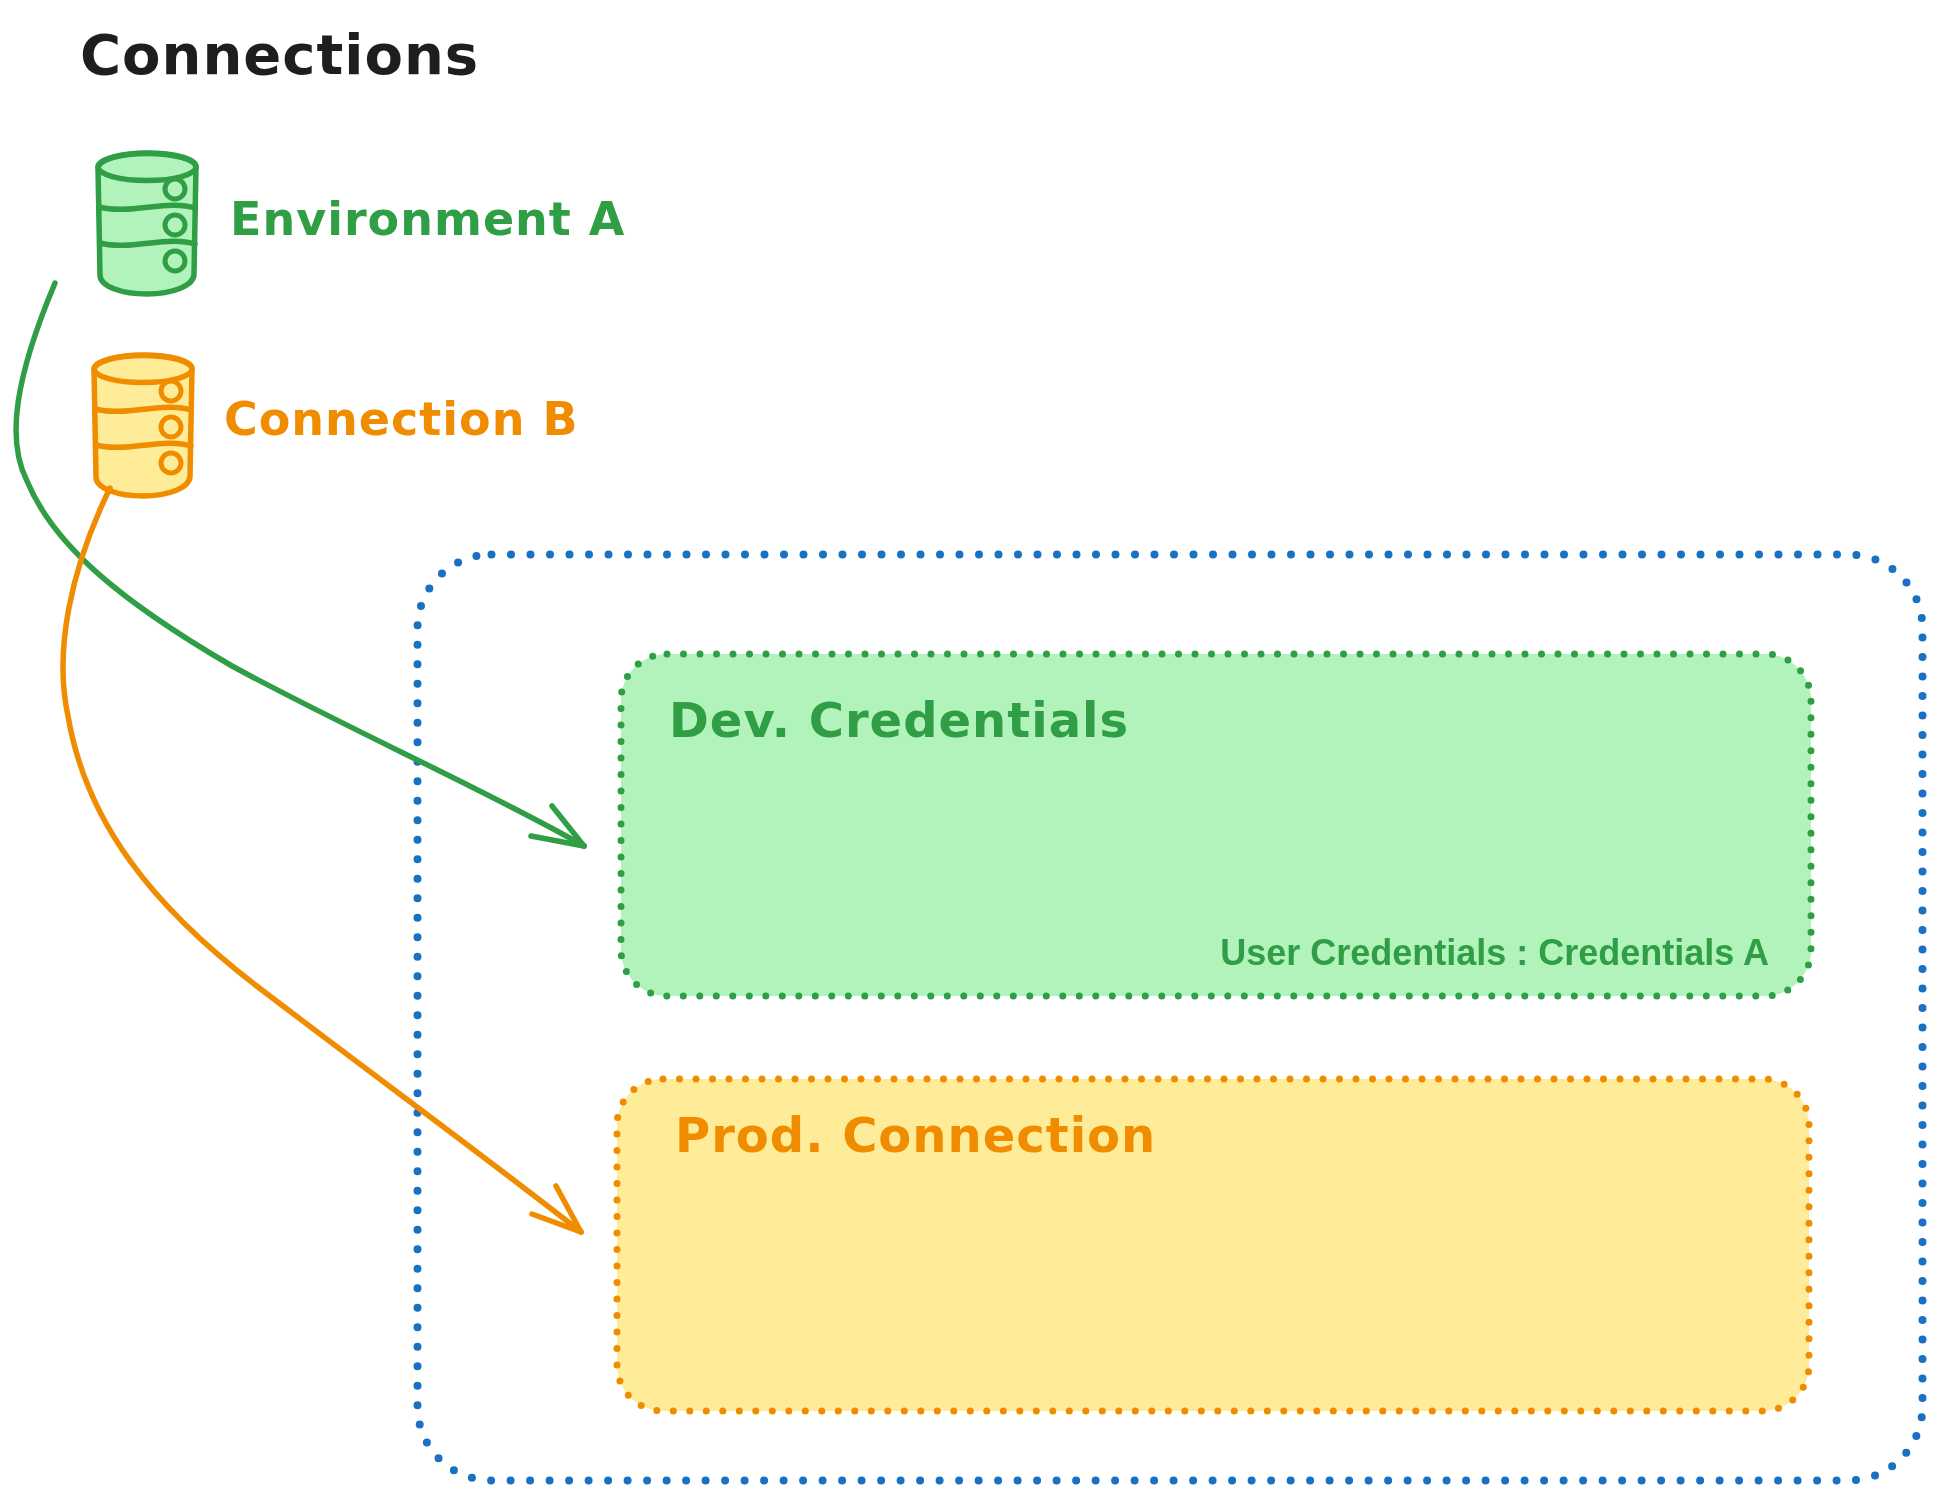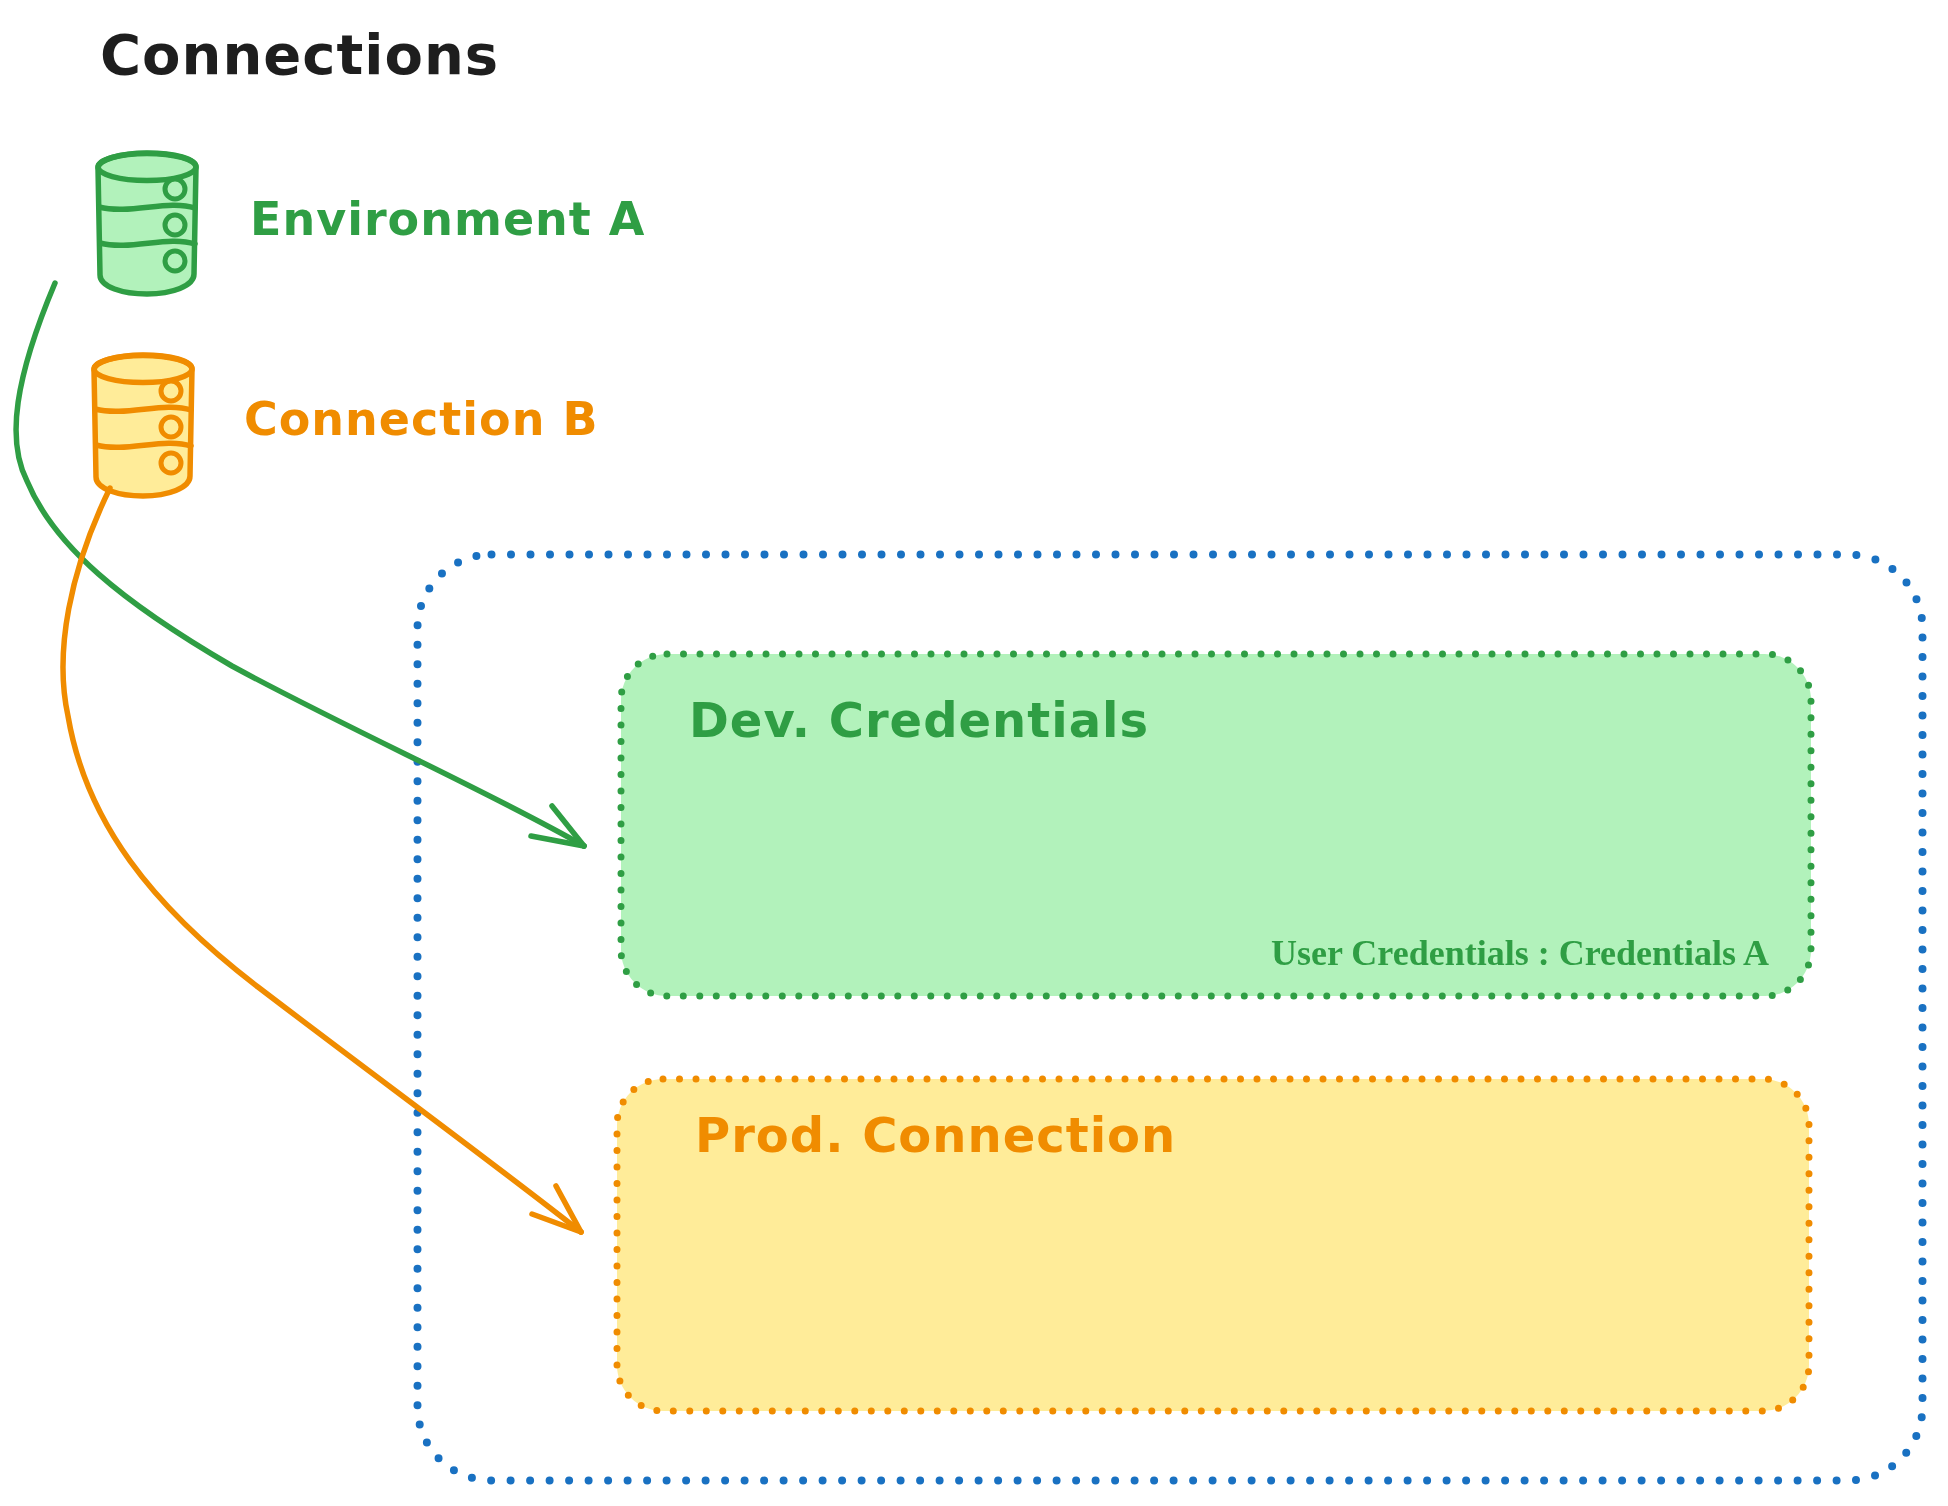--- a/index.html
+++ b/index.html
@@ -12,21 +12,21 @@
   }
   *{margin:0;padding:0;box-sizing:border-box;}
   html,body{background:#fff;}
   body{font-family:"DejaVu Sans","Liberation Sans",sans-serif;}
   .canvas{
     position:relative;
     width:1948px;height:1506px;
     background:#fff;
     overflow:hidden;
   }
-  .hand{font-weight:700;letter-spacing:1px;margin-left:20px;}
+  .hand{font-weight:700;letter-spacing:1px;}
   .connections-title{
     position:absolute;left:80px;top:22px;
     font-size:56px;color:var(--c-ink);
   }
   .conn-label{position:absolute;font-size:46px;}
   .conn-label.a{left:230px;top:192px;color:var(--c-green);}
   .conn-label.b{left:224px;top:392px;color:var(--c-orange);}
   .db-icon{position:absolute;}
   .db-icon.a{left:90px;top:147px;}
   .db-icon.b{left:86px;top:349px;}
@@ -37,21 +37,21 @@
   .box{position:absolute;}
   .box > svg.border{position:absolute;left:0;top:0;}
   .project-box{left:413px;top:550px;width:1514px;height:935px;}
   .env-box.dev{left:617px;top:650px;width:1198px;height:350px;}
   .env-box.prod{left:613px;top:1075px;width:1200px;height:340px;}
   .env-title{position:absolute;font-size:48px;}
   .env-box.dev  .env-title{left:52px;top:42px;color:var(--c-green);}
   .env-box.prod .env-title{left:62px;top:32px;color:var(--c-orange);}
   .env-creds{
     position:absolute;
-    font-family:Liberation Serif, serif;
+    font-family:Liberation Sans, sans-serif;
     font-size:36px;font-weight:700;white-space:pre;
   }
   .env-box.dev  .env-creds{right:46px;bottom:26px;color:var(--c-green);}
   .env-box.prod .env-creds{right:52px;bottom:42px;color:var(--c-orange);}
   .overlay{
     position:absolute;left:0;top:0;width:1948px;height:1506px;
     pointer-events:none;
   }
 </style>
 </head>

